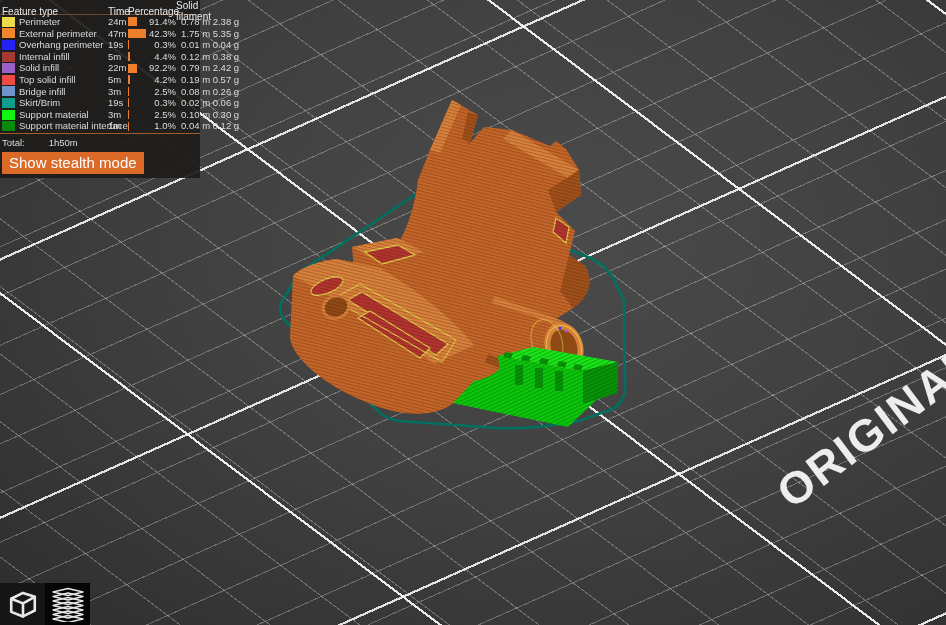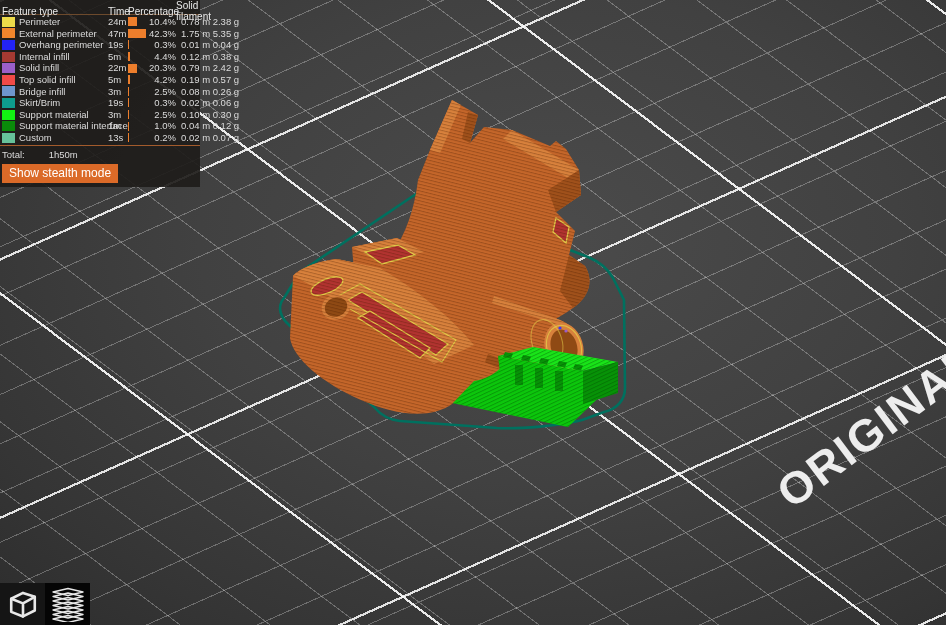--- a/index.html
+++ b/index.html
@@ -40,21 +40,21 @@
   .pctcell{position:relative;height:11px;display:flex;align-items:center;justify-content:flex-end;}
   .bar{position:absolute;left:0;top:1px;height:9px;background:#ED7E2C;}
   .pct{position:relative;z-index:1;}
   .fil{padding-left:5px;white-space:nowrap;}
   .est-title{padding:2px 2px 1px;font-size:10px;}
   .est-sep{border:none;border-top:1px solid #a35b2c;margin:1px 0 2px;}
   .est-line{padding:0 2px;height:13px;line-height:13px;}
   .tot-val{margin-left:24px;}
   .stealth-btn{
     display:inline-block;margin:3px 0 0 2px;padding:2px 7px 3px;
-    background:#DB6A28;color:#fff;font-size:12px;border:none;cursor:pointer;
+    background:#DB6A28;color:#fff;font-size:15px;border:none;cursor:pointer;
     font-family:"Liberation Sans",sans-serif;
   }
   
   .bed-brand{
     position:absolute;left:783px;top:472px;width:320px;
     color:#ededed;font-size:45px;font-weight:bold;letter-spacing:2px;
     transform:rotate(-37deg);transform-origin:0 50%;
     white-space:nowrap;user-select:none;
   }
   
@@ -145,21 +145,21 @@
     </div>
 
     <div class="lgrid lrow">
       <span class="feat">
           <span class="sw" style="background: rgb(237, 219, 74);"></span>
           <span>Perimeter</span>
         </span>
       <span class="tm">24m</span>
       <span class="pctcell">
           <span class="bar" style="width: 9.2px; background: rgb(237, 126, 44);"></span>
-          <span class="pct">10.4%</span>
+          <span class="pct">91.4%</span>
         </span>
       <span class="fil">0.78 m  2.38 g</span>
     </div>
     <div class="lgrid lrow">
       <span class="feat">
           <span class="sw" style="background: rgb(241, 134, 44);"></span>
           <span>External perimeter</span>
         </span>
       <span class="tm">47m</span>
       <span class="pctcell">
@@ -193,21 +193,21 @@
       <span class="fil">0.12 m  0.38 g</span>
     </div>
     <div class="lgrid lrow">
       <span class="feat">
           <span class="sw" style="background: rgb(155, 95, 200);"></span>
           <span>Solid infill</span>
         </span>
       <span class="tm">22m</span>
       <span class="pctcell">
           <span class="bar" style="width: 8.5px; background: rgb(237, 126, 44);"></span>
-          <span class="pct">20.3%</span>
+          <span class="pct">92.2%</span>
         </span>
       <span class="fil">0.79 m  2.42 g</span>
     </div>
     <div class="lgrid lrow">
       <span class="feat">
           <span class="sw" style="background: rgb(240, 74, 71);"></span>
           <span>Top solid infill</span>
         </span>
       <span class="tm">5m</span>
       <span class="pctcell">
@@ -256,32 +256,20 @@
       <span class="feat">
           <span class="sw" style="background: rgb(10, 138, 10);"></span>
           <span>Support material interface</span>
         </span>
       <span class="tm">1m</span>
       <span class="pctcell">
           <span class="bar" style="width: 0.4px; background: rgb(237, 126, 44);"></span>
           <span class="pct">1.0%</span>
         </span>
       <span class="fil">0.04 m  0.12 g</span>
-    </div>
-    <div class="lgrid lrow">
-      <span class="feat">
-          <span class="sw" style="background: rgb(102, 194, 154);"></span>
-          <span>Custom</span>
-        </span>
-      <span class="tm">13s</span>
-      <span class="pctcell">
-          <span class="bar" style="width: 0.1px; background: rgb(237, 126, 44);"></span>
-          <span class="pct">0.2%</span>
-        </span>
-      <span class="fil">0.02 m  0.07 g</span>
     </div>
 
     <hr class="est-sep">
     <div class="est-line">
       <span>Total:</span><span class="tot-val">1h50m</span>
     </div>
     <button class="stealth-btn">Show stealth mode</button>
   </div>
 
   <div class="view-toolbar">

